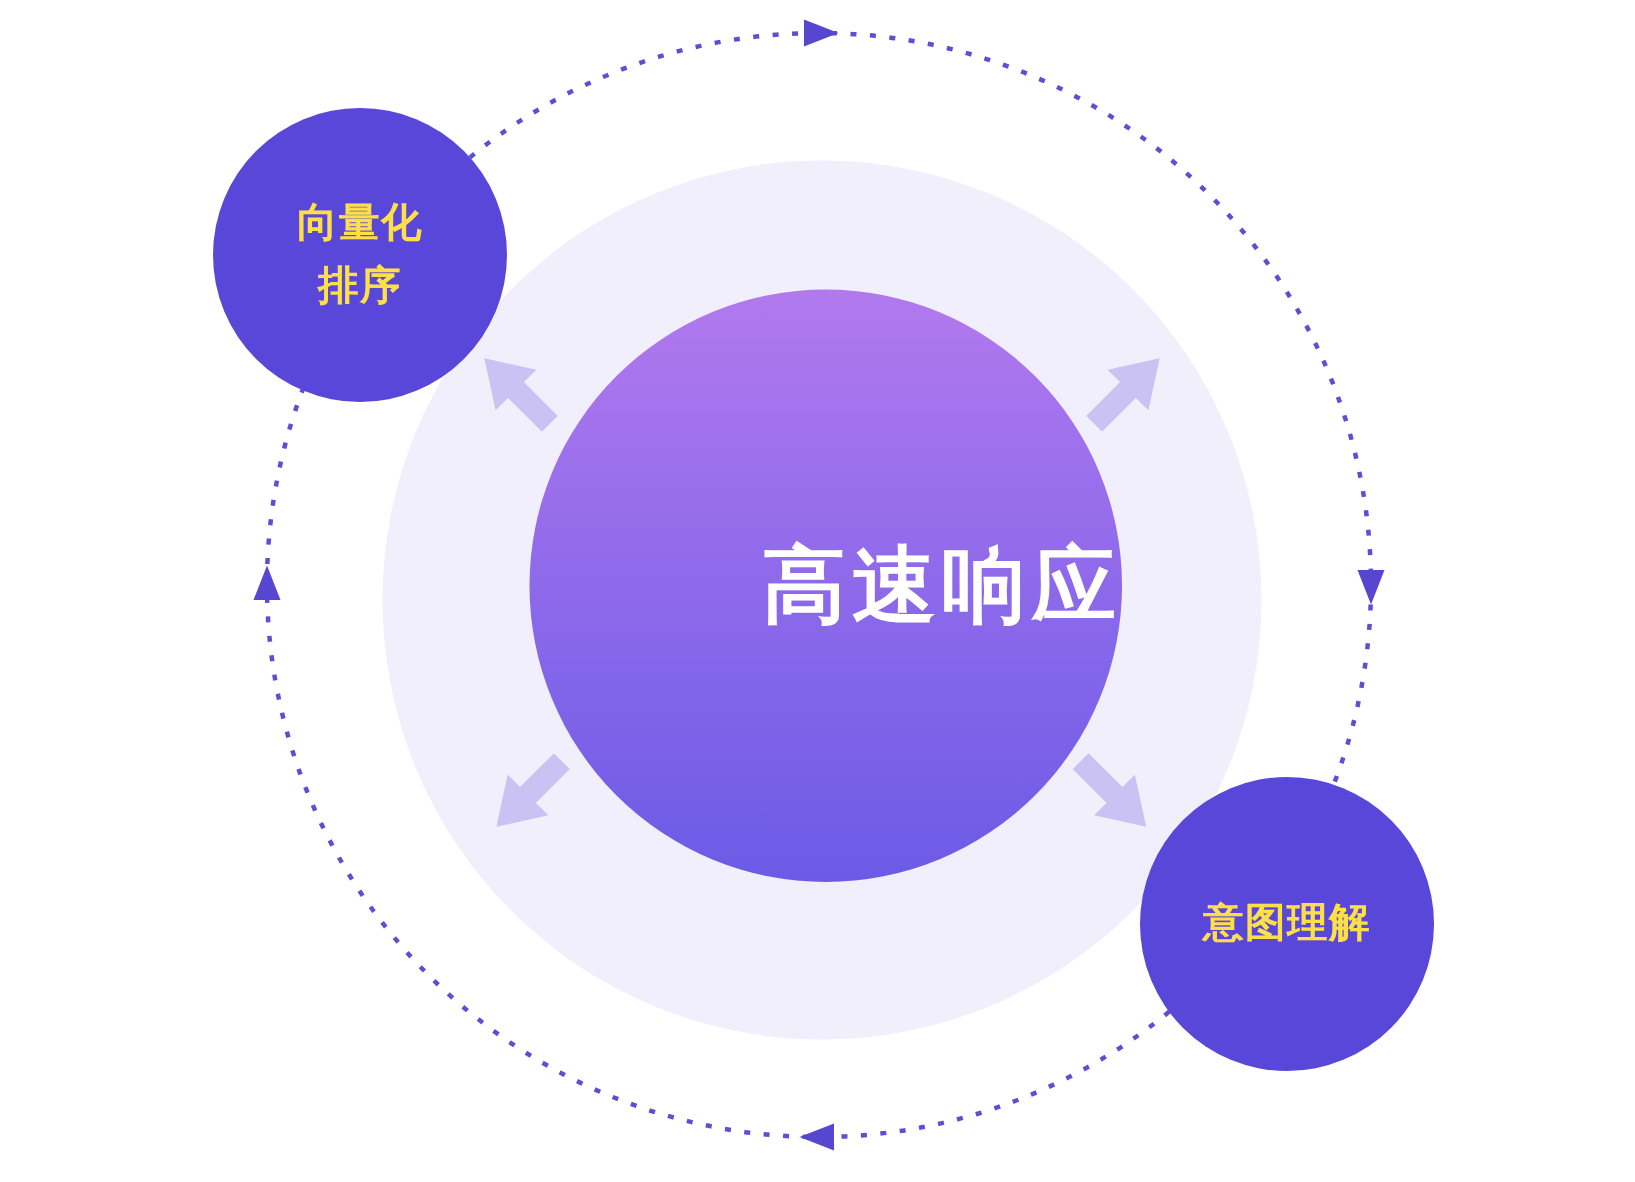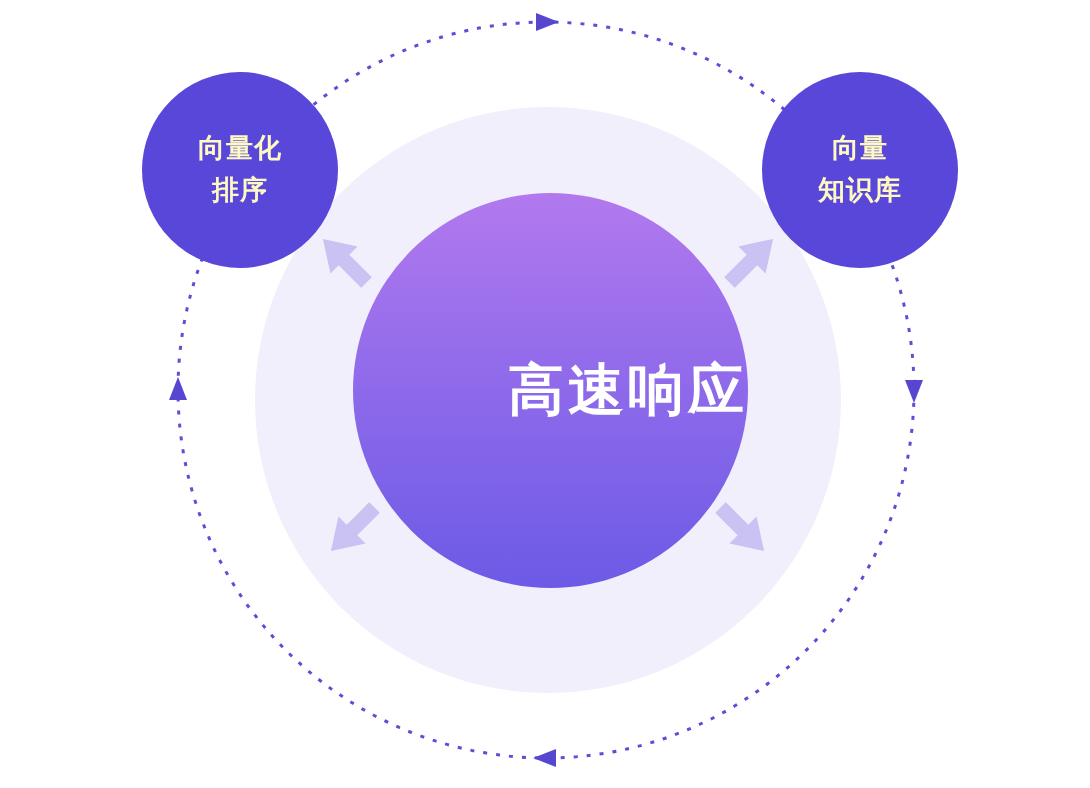--- a/index.html
+++ b/index.html
@@ -48,21 +48,21 @@
     font-weight: 700;
     letter-spacing: 4px;
     user-select: none;
   }
   .sat {
     position: absolute;
     width: 196px;
     height: 196px;
     border-radius: 50%;
     background: #5847D9;
-    color: #fef9c3;
+    color: #fde047;
     display: flex;
     flex-direction: column;
     align-items: center;
     justify-content: center;
     text-align: center;
     font-size: 27px;
     font-weight: 600;
     line-height: 1.55;
     letter-spacing: 1px;
   }
@@ -120,20 +120,19 @@
 
   <div class="center-node">
     <span class="center-label">高速响应</span>
   </div>
 
   <div class="sat sat-tl">
     <span>向量化</span>
     <span>排序</span>
   </div>
 
-  <div class="sat sat-tr">
-    <span>向量</span>
-    <span>知识库</span>
-  </div>
 
 
+  <div class="sat sat-br">
+    <span>意图理解</span>
+  </div>
 
 </div>
 
 </body></html>

